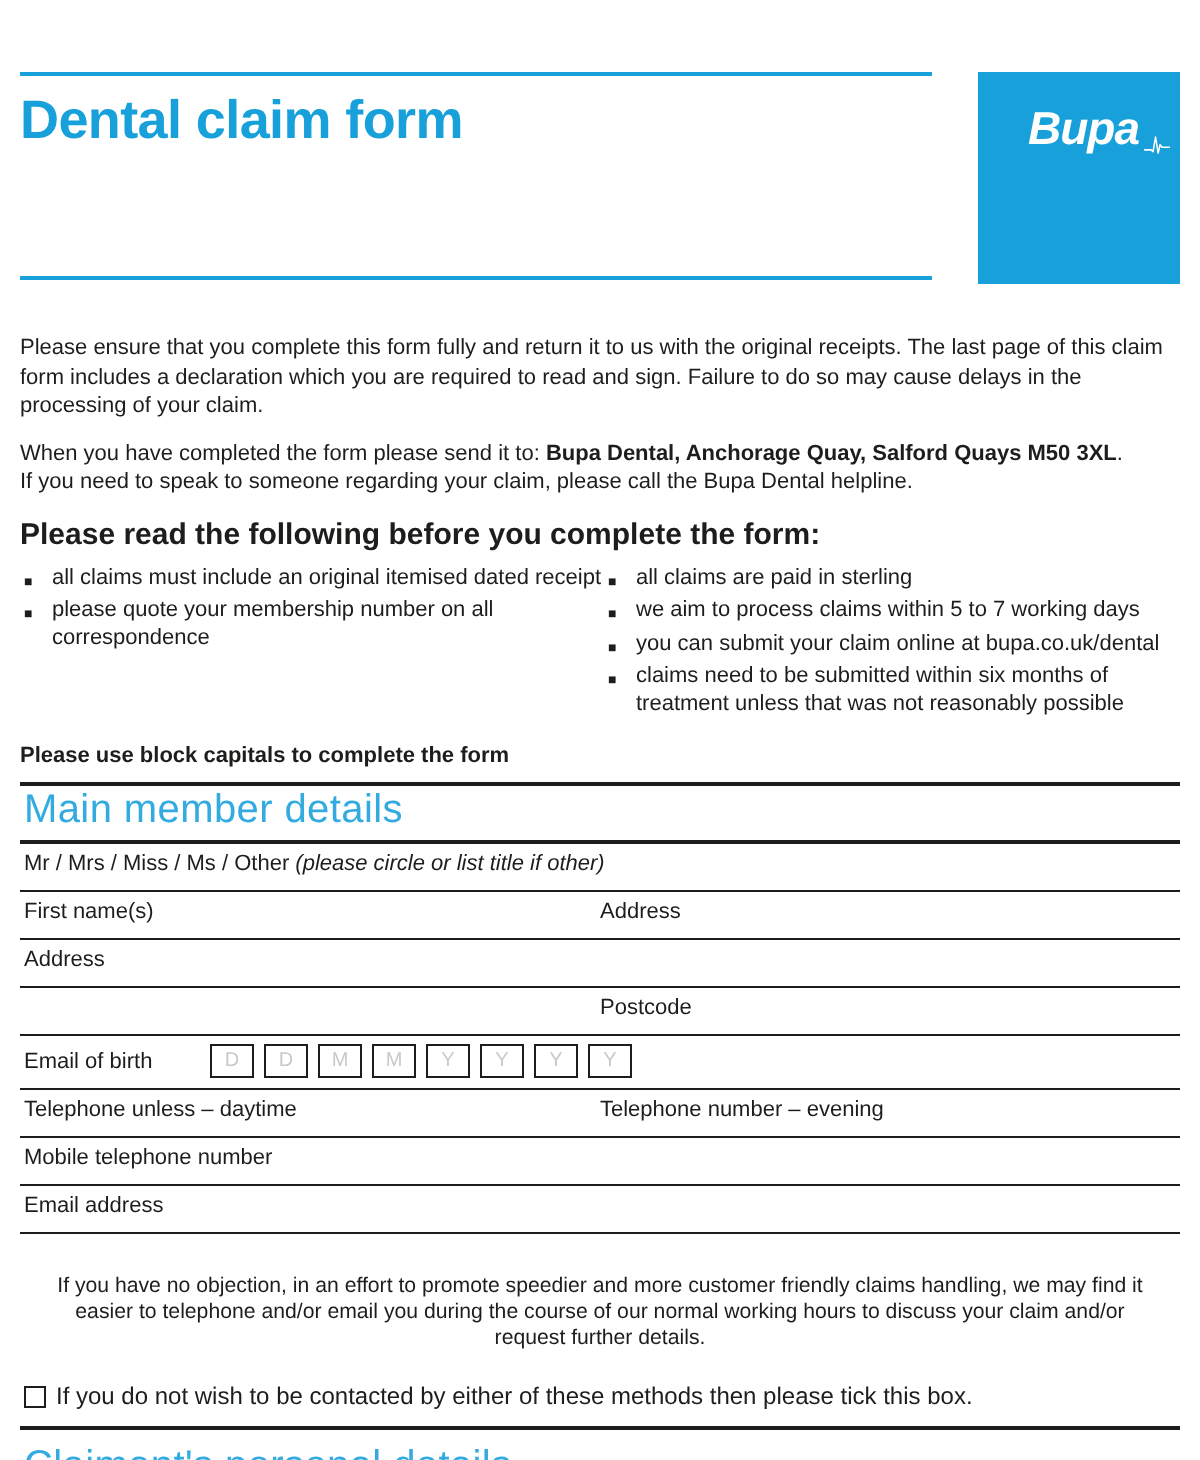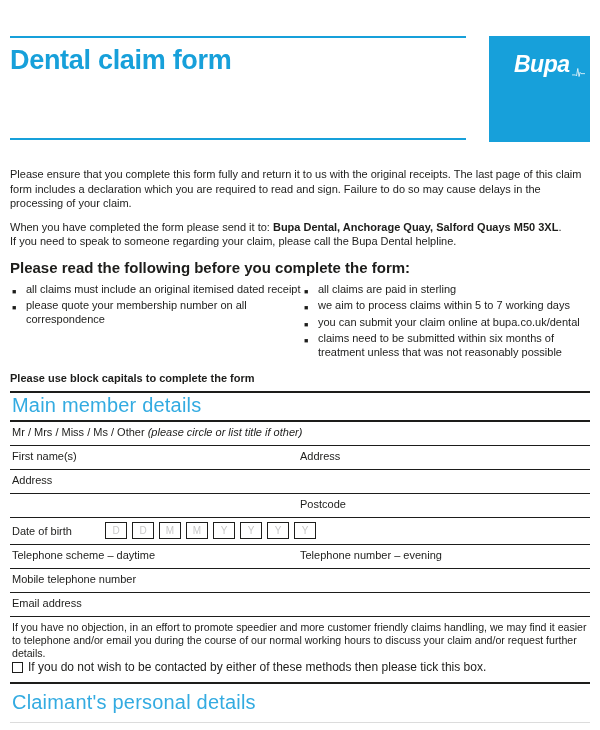--- a/index.html
+++ b/index.html
@@ -78,21 +78,21 @@
   .dob-label{width:93px;padding-top:3px;}
   .dob-boxes{display:flex;}
   .dob-box{
     width:22px;height:17px;border:1.5px solid var(--ink);margin-right:5px;
     text-align:center;font-size:10px;line-height:15px;color:var(--box-letter);
   }
 
   
   .fast-track{border-bottom:2px solid var(--ink);padding:4px 2px 8px;}
   .ft-heading{margin:0 0 2px;font-size:11px;font-weight:bold;}
-  .ft-body{margin:0;font-size:10.6px;line-height:13px;}
+  .ft-body{margin:16px;font-size:10.6px;line-height:13px;text-align:center;}
   .check-row{display:flex;align-items:center;margin-top:1px;}
   .checkbox{
     width:11px;height:11px;border:1.5px solid var(--ink);margin-right:5px;
     flex:none;
   }
   .check-label{font-size:12px;line-height:13px;}
 
   
   .claimant-header{padding:3px 2px 7px;border-bottom:1px solid #dcdcdc;}
   .claimant-title{margin:0;font-weight:normal;color:var(--section-blue);}
@@ -155,35 +155,35 @@
     <div class="frow">
       <span>Address</span>
     </div>
 
     <div class="frow">
       <span class="half"></span>
       <span class="half">Postcode</span>
     </div>
 
     <div class="frow dob-row">
-      <span class="dob-label">Date of birth</span>
+      <span class="dob-label">Email of birth</span>
       <span class="dob-boxes">
         <span class="dob-box">D</span>
         <span class="dob-box">D</span>
         <span class="dob-box">M</span>
         <span class="dob-box">M</span>
         <span class="dob-box">Y</span>
         <span class="dob-box">Y</span>
         <span class="dob-box">Y</span>
         <span class="dob-box">Y</span>
       </span>
     </div>
 
     <div class="frow">
-      <span class="half">Telephone scheme – daytime</span>
+      <span class="half">Telephone unless – daytime</span>
       <span class="half">Telephone number – evening</span>
     </div>
 
     <div class="frow">
       <span>Mobile telephone number</span>
     </div>
 
     <div class="frow">
       <span>Email address</span>
     </div>

